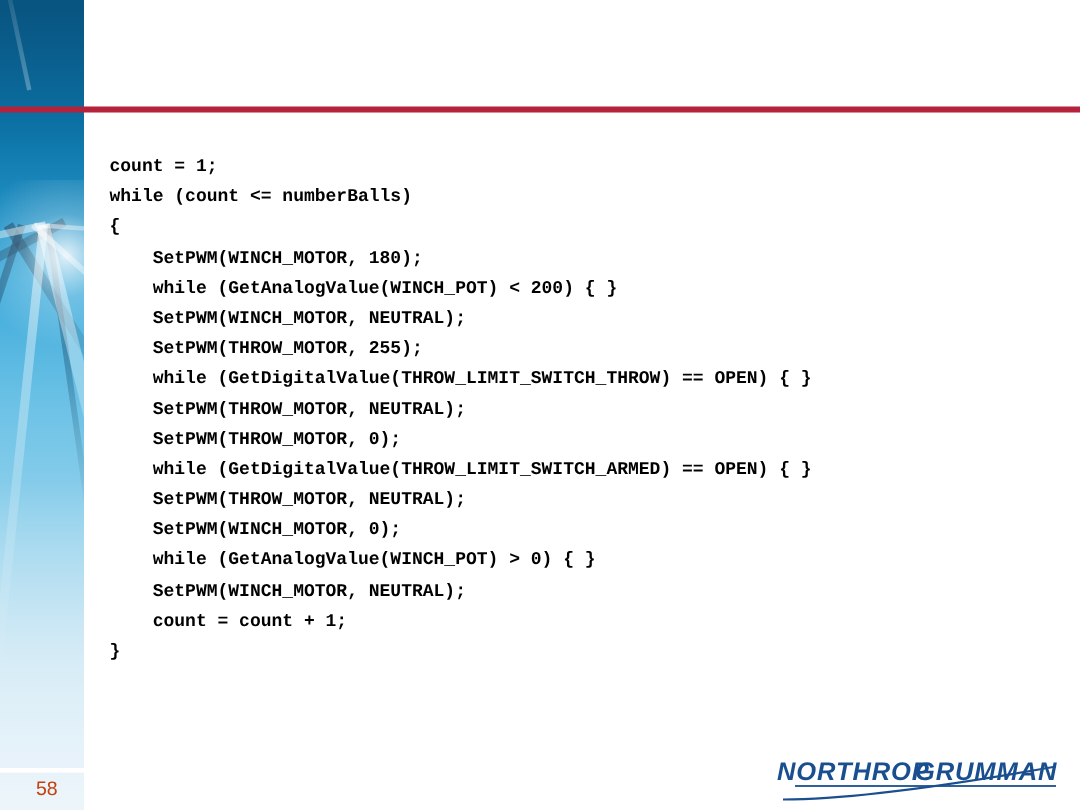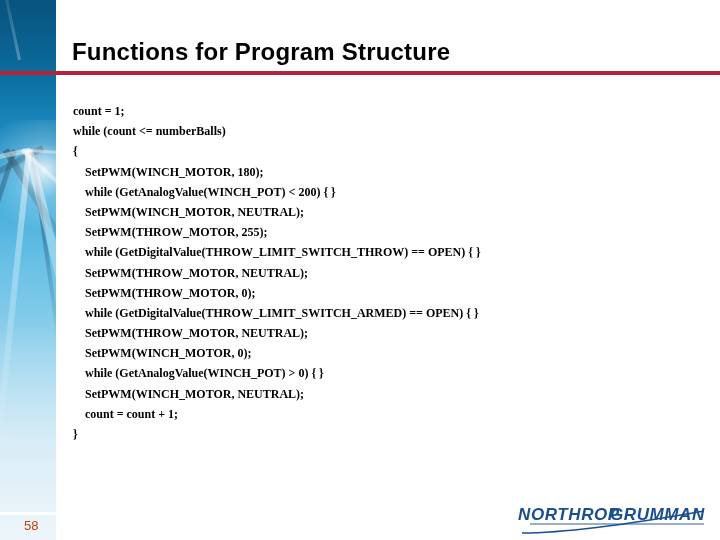--- a/index.html
+++ b/index.html
@@ -98,21 +98,21 @@
     letter-spacing: .2px;
     white-space: nowrap;
   }
 
   
   .code {
     position: absolute;
     left: 73px;
     top: 101px;
     width: 630px;
-    font-family: Liberation Serif, serif;
+    font-family: Liberation Mono, monospace;
     font-size: 12px;
     font-weight: bold;
     color: #000000;
     line-height: 20.2px;
     white-space: pre;
   }
   .code .ln {
     height: 20.2px;
     white-space: pre;
   }
@@ -158,21 +158,20 @@
     <div class="ray" style="left:22px; top:150px; width:3px; height:110px; transform: rotate(-86deg);"></div>
     <div class="ray" style="left:18px; top:60px; width:3px; height:100px; transform: rotate(168deg); opacity:.30;"></div>
 
     <div class="glow"></div>
     <div class="botfade"></div>
     <div class="sep"></div>
   </div>
 
   <div class="redline"></div>
 
-  <div class="title">Functions for Program Structure</div>
 
   <div class="code" id="code-block"><div class="ln">count = 1;</div><div class="ln">while (count &lt;= numberBalls)</div><div class="ln">{</div><div class="ln">    SetPWM(WINCH_MOTOR, 180);</div><div class="ln">    while (GetAnalogValue(WINCH_POT) &lt; 200) { }</div><div class="ln">    SetPWM(WINCH_MOTOR, NEUTRAL);</div><div class="ln">    SetPWM(THROW_MOTOR, 255);</div><div class="ln">    while (GetDigitalValue(THROW_LIMIT_SWITCH_THROW) == OPEN) { }</div><div class="ln">    SetPWM(THROW_MOTOR, NEUTRAL);</div><div class="ln">    SetPWM(THROW_MOTOR, 0);</div><div class="ln">    while (GetDigitalValue(THROW_LIMIT_SWITCH_ARMED) == OPEN) { }</div><div class="ln">    SetPWM(THROW_MOTOR, NEUTRAL);</div><div class="ln">    SetPWM(WINCH_MOTOR, 0);</div><div class="ln">    while (GetAnalogValue(WINCH_POT) &gt; 0) { }</div><div class="ln">    SetPWM(WINCH_MOTOR, NEUTRAL);</div><div class="ln">    count = count + 1;</div><div class="ln">}</div></div>
 
   <div class="slidenum">58</div>
 
   <div class="logo">
     <svg width="196" height="38" viewBox="0 0 196 38" xmlns="http://www.w3.org/2000/svg">
       <text x="6" y="20" font-family="Liberation Sans, sans-serif" font-size="17" font-weight="bold" font-style="italic" fill="#1a4f8f" letter-spacing="0.6">NORTHROP</text>
       <text x="98" y="20" font-family="Liberation Sans, sans-serif" font-size="17" font-weight="bold" font-style="italic" fill="#1a4f8f" letter-spacing="0.6">GRUMMAN</text>
       <path d="M10 33 C 60 33, 130 22, 192 11" stroke="#1a4f8f" stroke-width="1.4" fill="none"></path>

